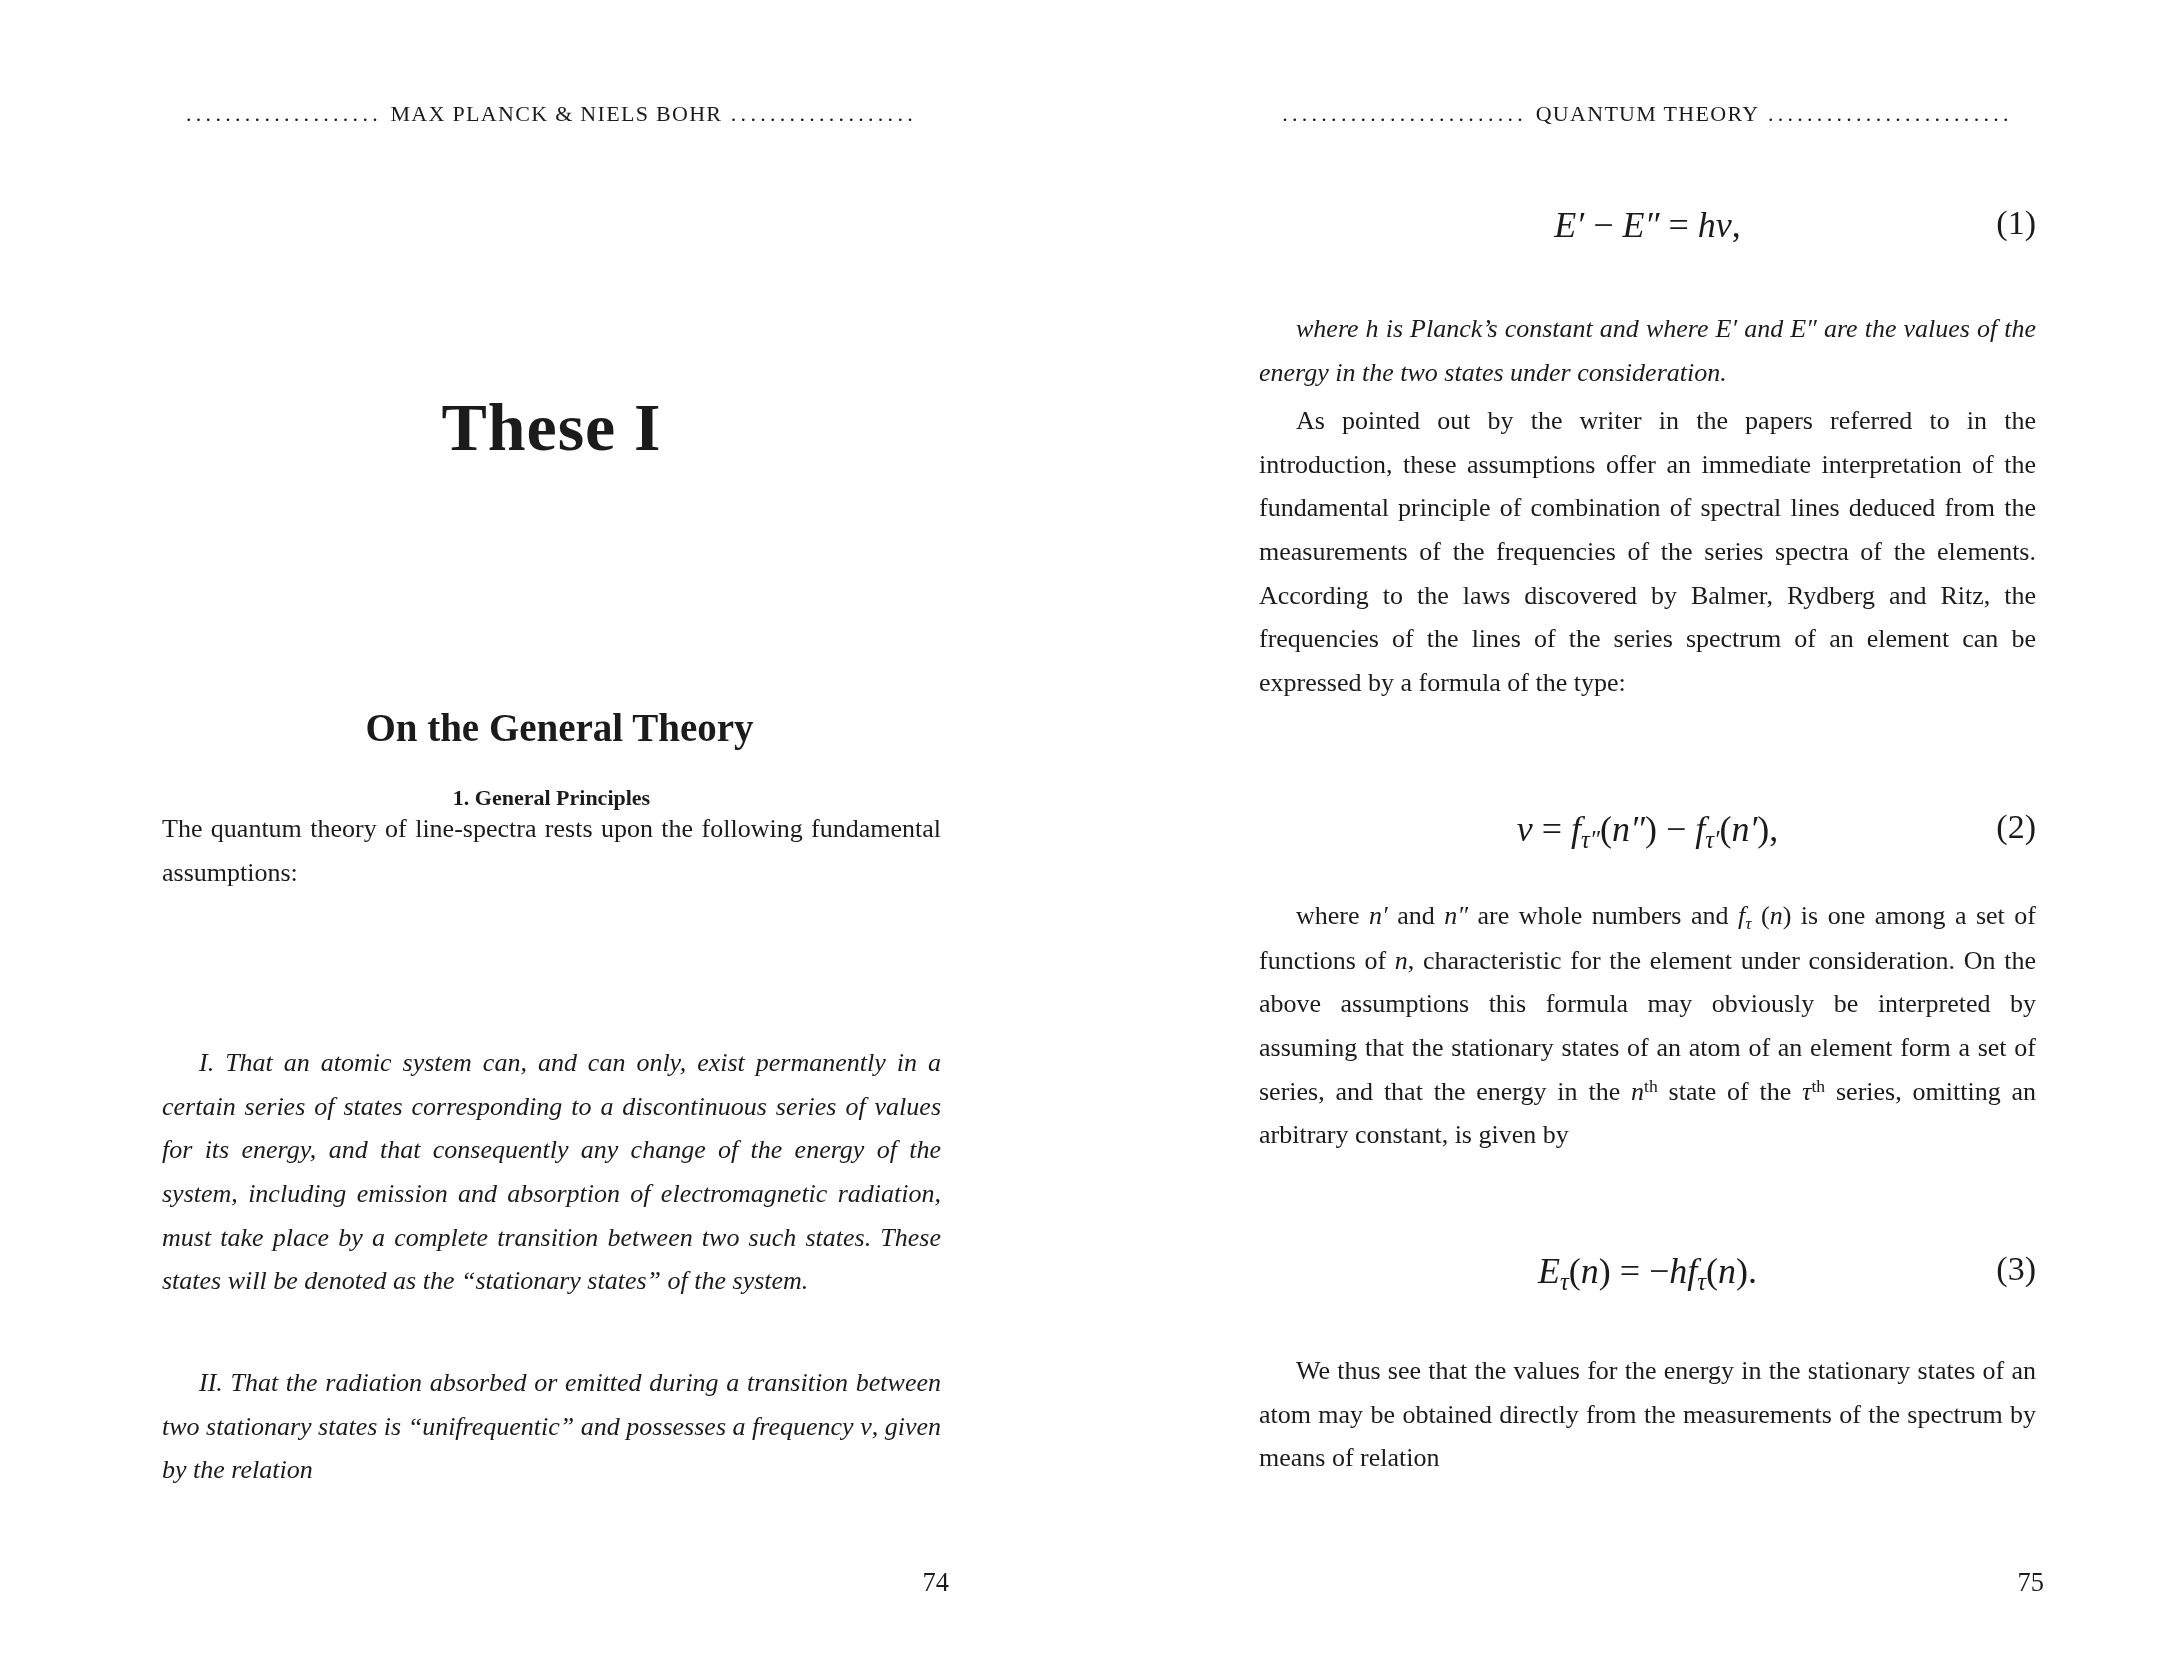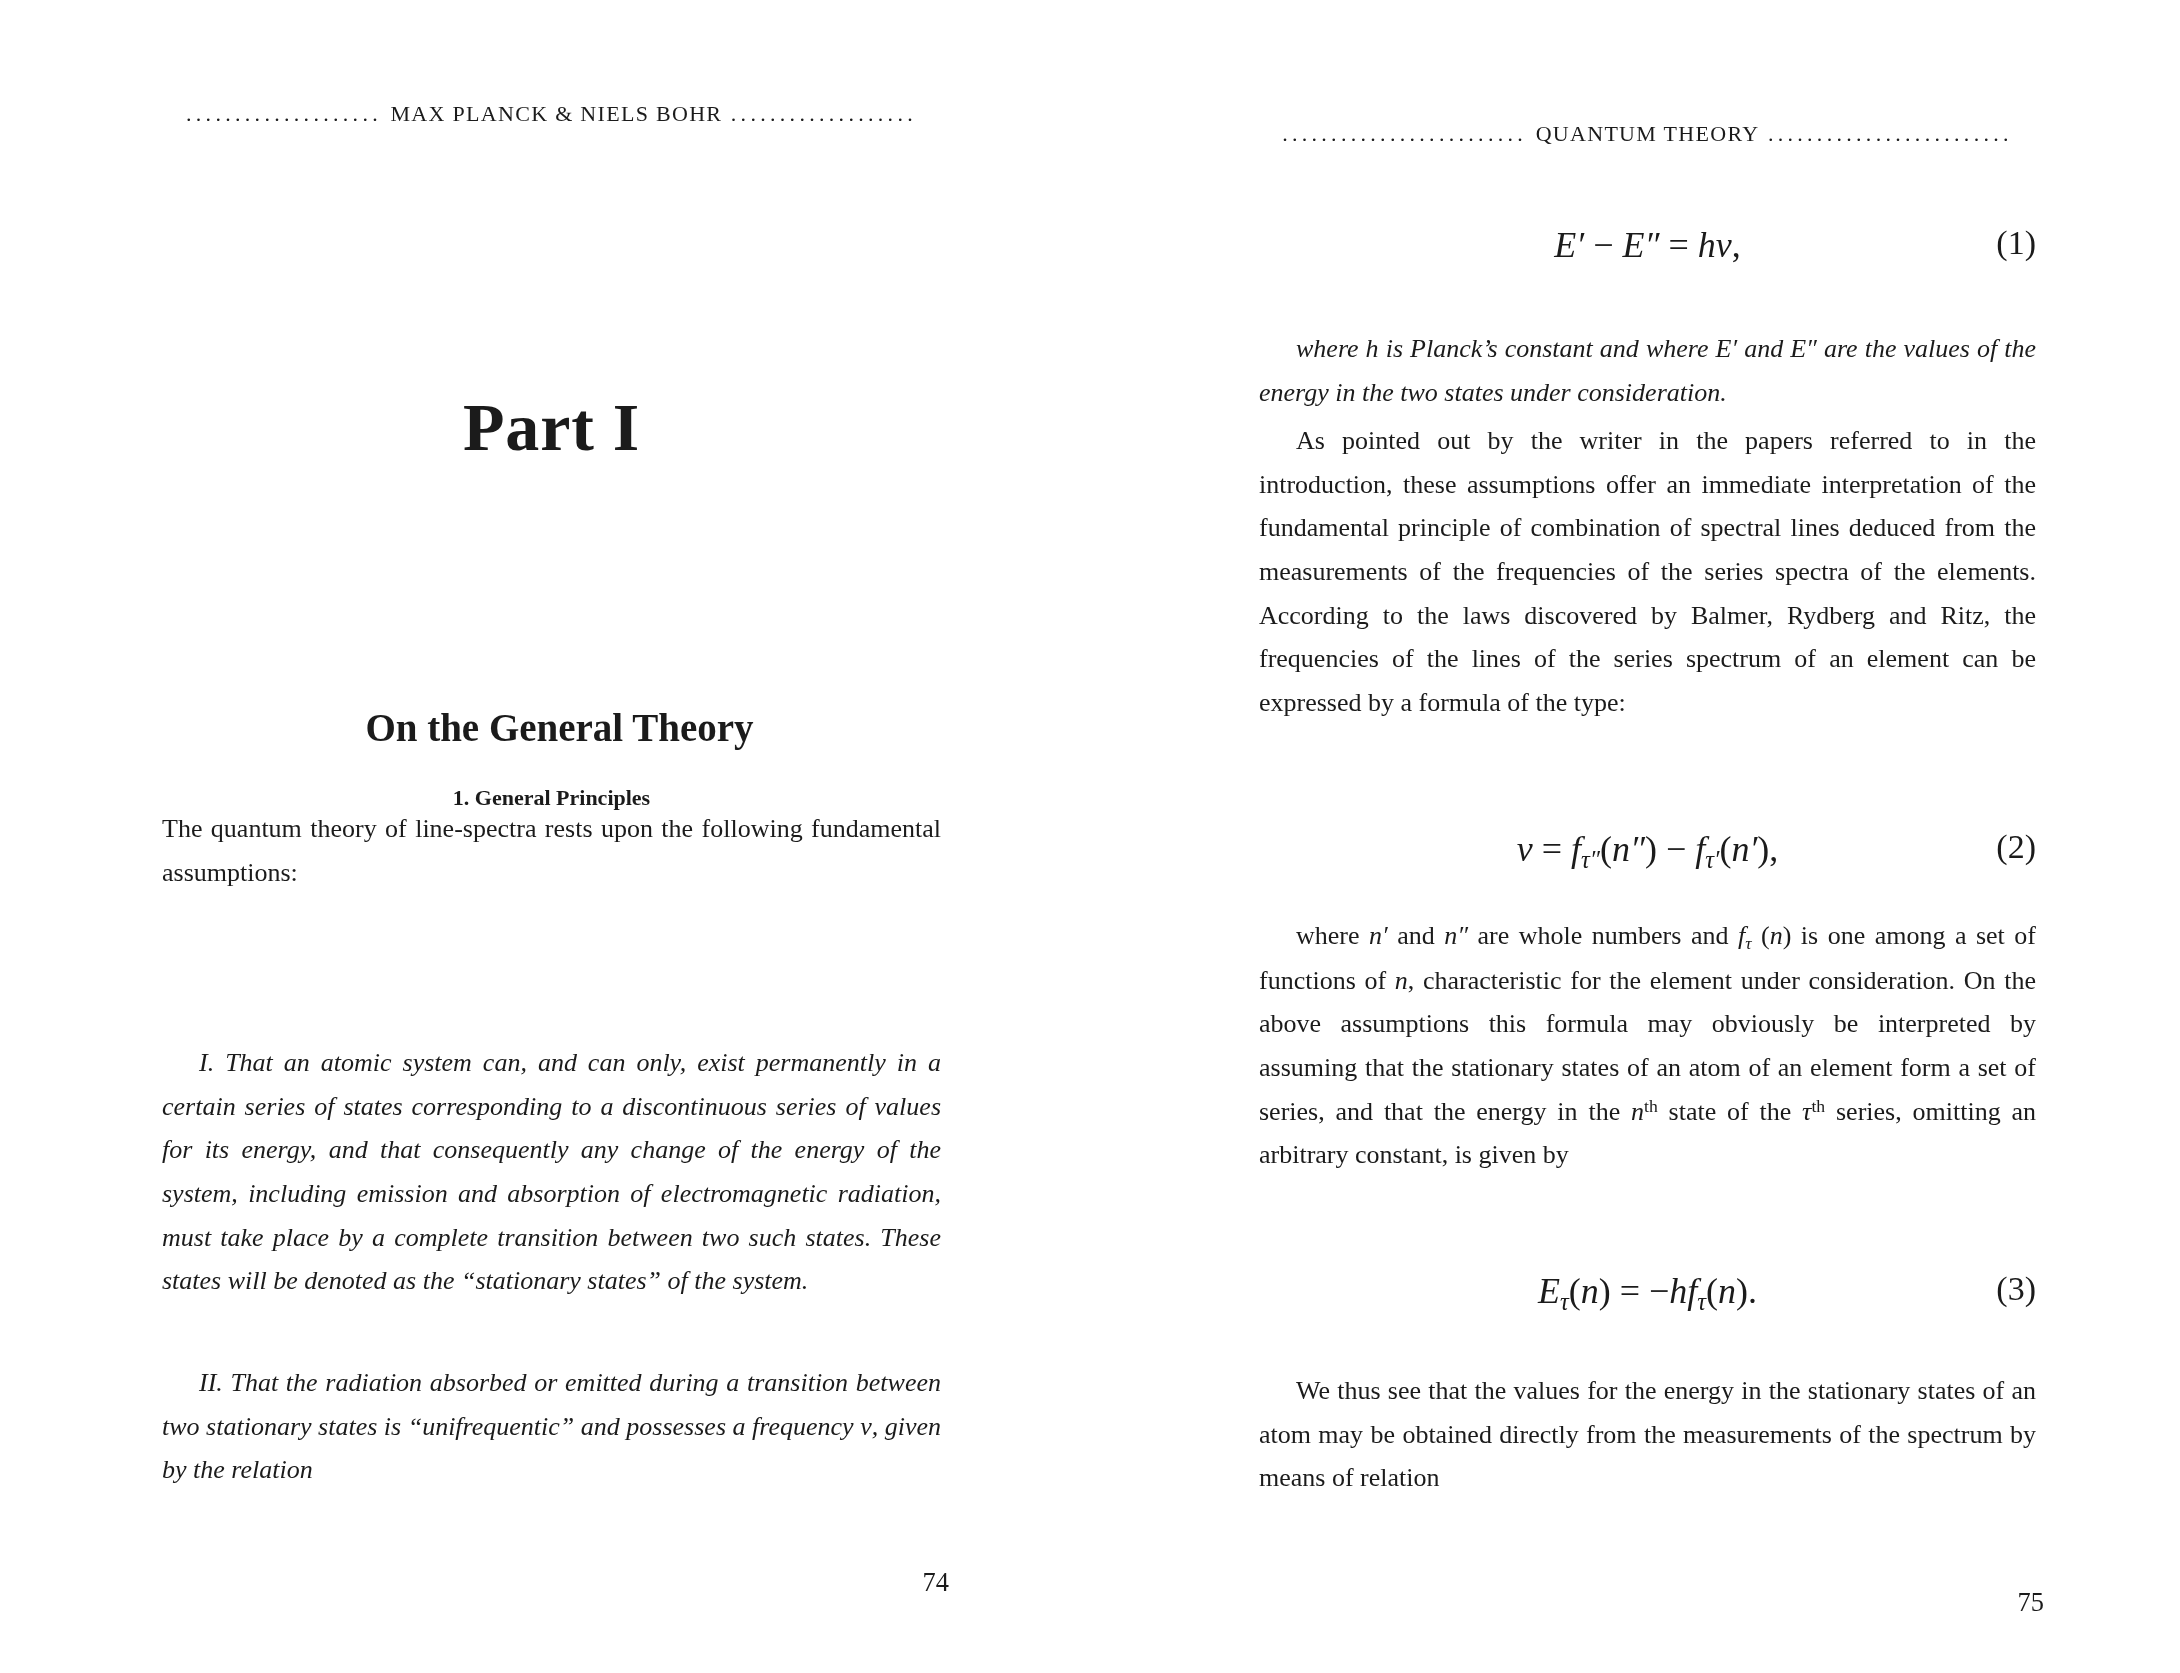--- a/index.html
+++ b/index.html
@@ -15,21 +15,21 @@
     height: 1674px;
     background: #ffffff;
     overflow: hidden;
   }
   .page {
     position: absolute;
     top: 0;
     height: 1487px;
   }
   .page-left  { left: 162px;  width: 779px; }
-  .page-right { left: 1259px; width: 777px; margin-top: 20px; }
+  .page-right { left: 1259px; width: 777px; }
 
   .running-header {
     position: absolute;
     top: 101px;
     left: 0;
     width: 100%;
     text-align: center;
     font-size: 22px;
     letter-spacing: 1.3px;
     white-space: nowrap;
@@ -134,21 +134,21 @@
 <body>
 
 <div class="spread">
 
   <div class="page page-left">
 
     <div class="running-header">
       <span class="dots">....................</span><span class="hdr-title">MAX PLANCK &amp; NIELS BOHR</span><span class="dots">...................</span>
     </div>
 
-    <h1 class="part-title">Part I</h1>
+    <h1 class="part-title">These I</h1>
 
     <h2 class="section-title">On the General Theory</h2>
 
     <h3 class="subsection-title">1. General Principles</h3>
 
     <p id="lp-intro" class="body-par">The quantum theory of line-spectra rests upon the following fundamental assumptions:</p>
 
     <p id="lp-a1" class="body-par italic indent">I. That an atomic system can, and can only, exist permanently in a certain series of states corresponding to a discontinuous series of values for its energy, and that consequently any change of the energy of the system, including emission and absorption of electromagnetic radiation, must take place by a complete transition between two such states. These states will be denoted as the “stationary states” of the system.</p>
 
     <p id="lp-a2" class="body-par italic indent">II. That the radiation absorbed or emitted during a transition between two stationary states is “unifrequentic” and possesses a frequency ν, given by the relation</p>

